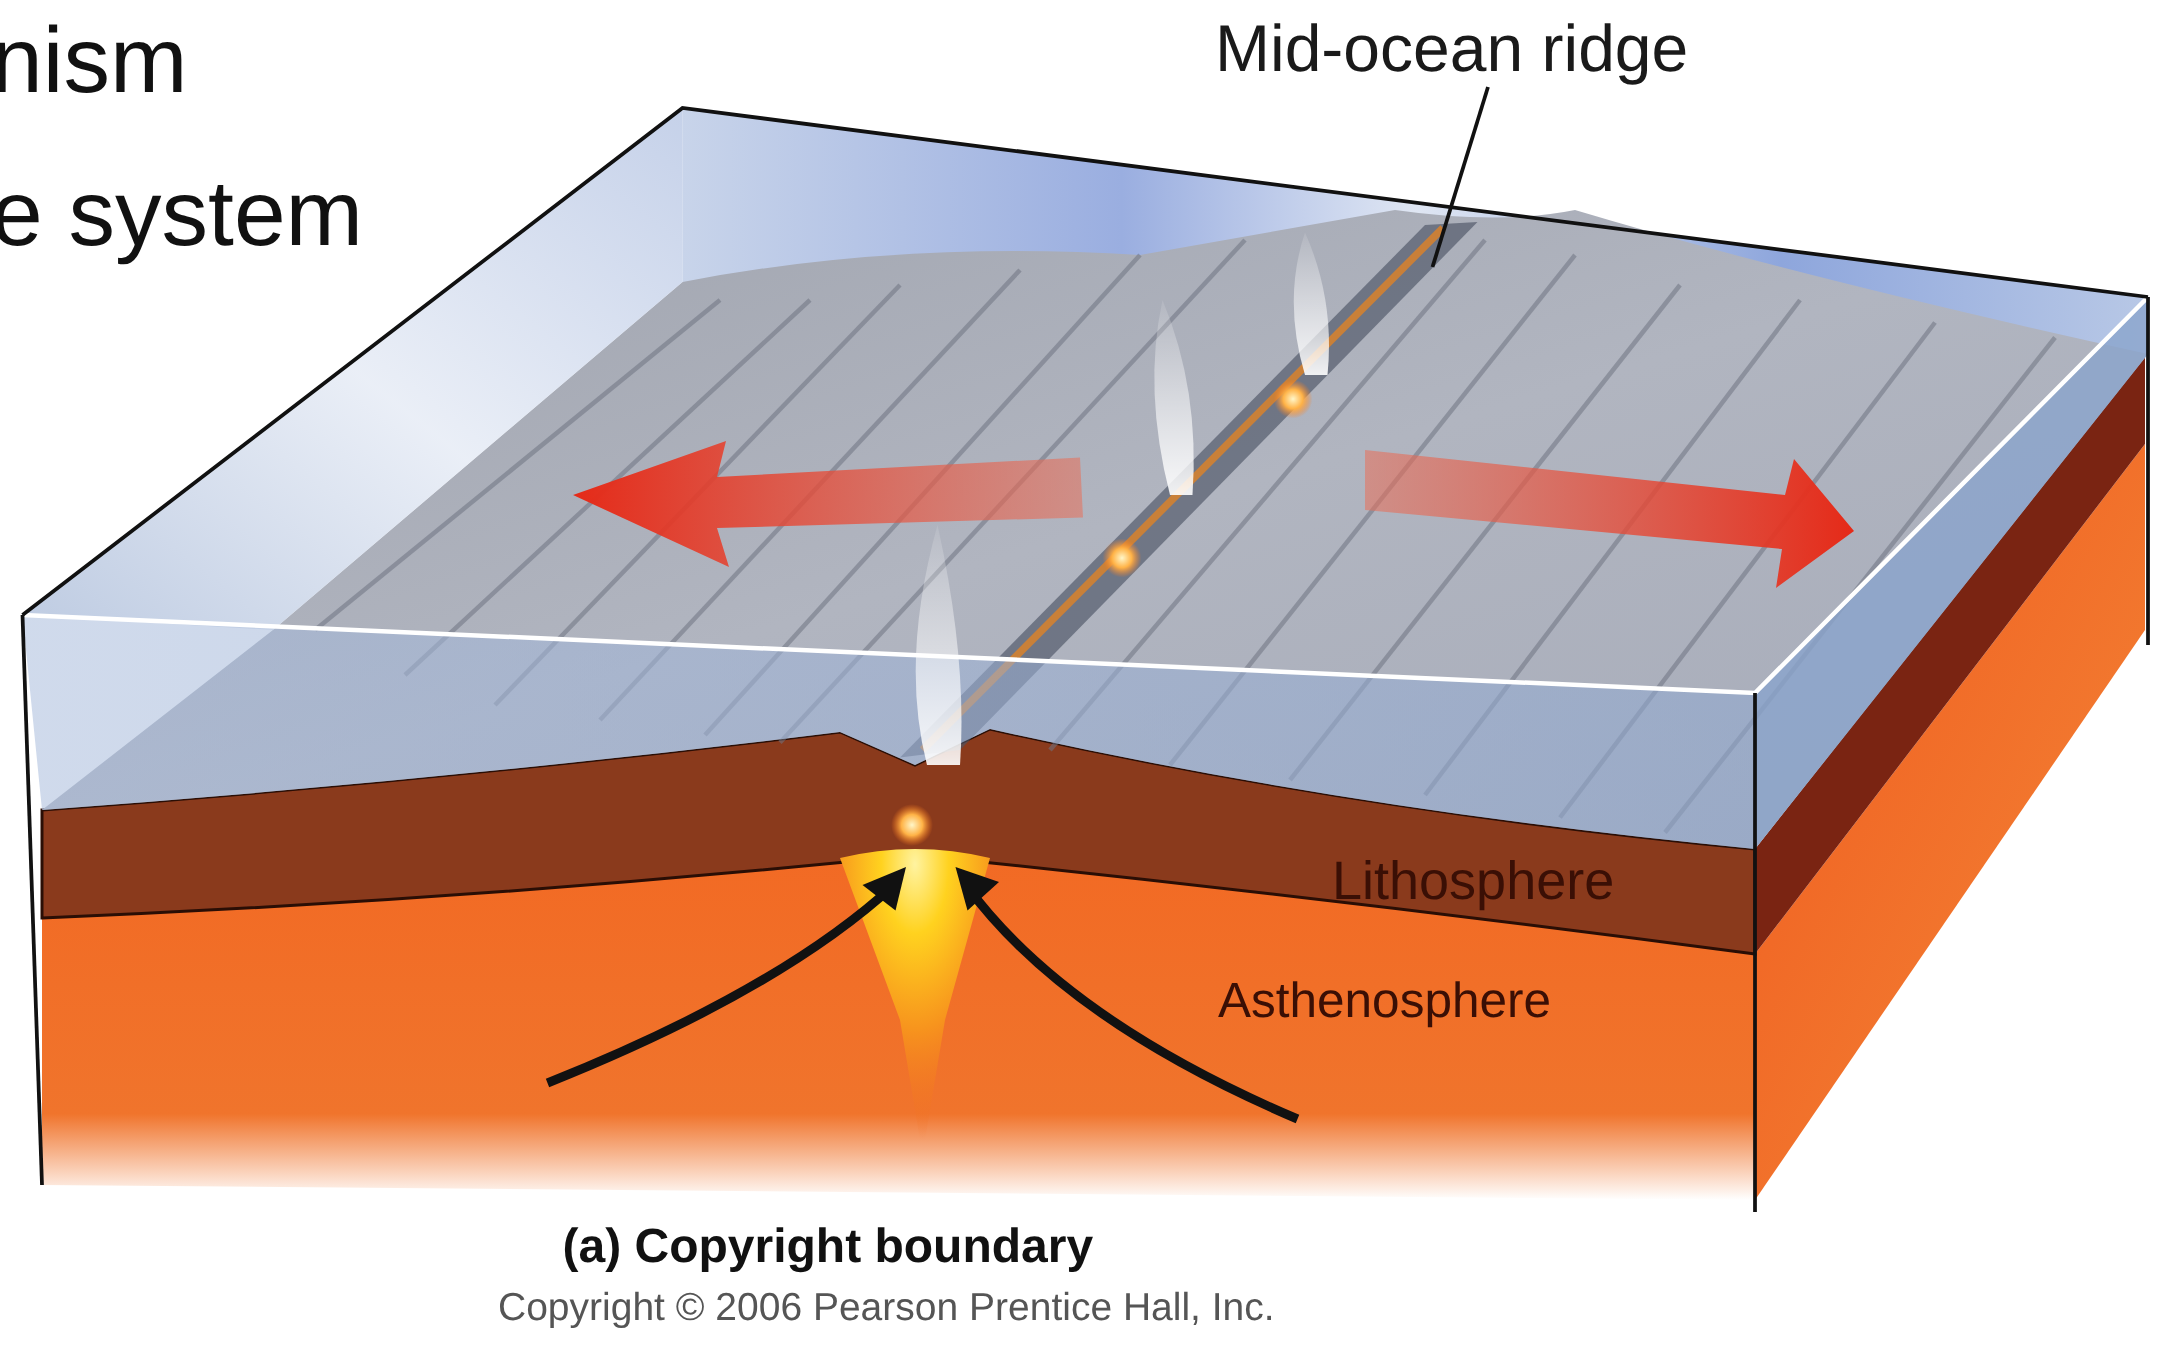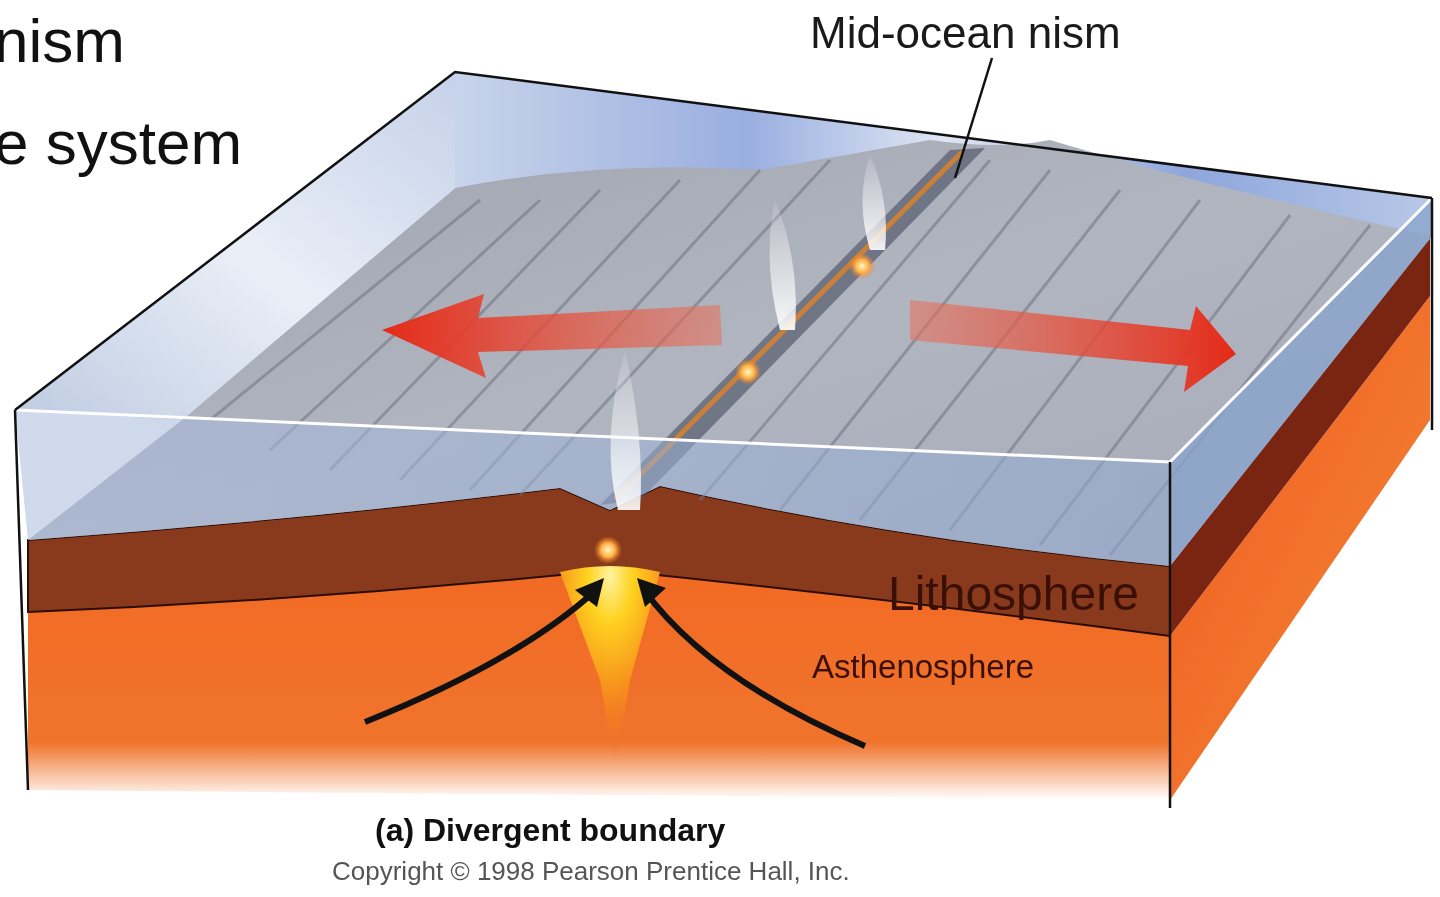--- a/index.html
+++ b/index.html
@@ -11,21 +11,21 @@
   .slide-title {
     position: absolute; left: -6px; color: #111111;
     font-family: "Liberation Sans", sans-serif; font-size: 62px; line-height: 1;
     white-space: nowrap;
   }
   #title-line-1 { top: 10px; }
   #title-line-2 { top: 112px; }
   svg#diagram { position: absolute; left: 0; top: 0; }
   .lbl { position: absolute; white-space: nowrap; font-family: "Liberation Sans", sans-serif; }
   #lbl-ridge { left: 810px; top: 8px; font-size: 44px; color: #1a1a1a; }
-  #lbl-litho { left: 888px; top: 566px; font-size: 48px; color: #3a0f05; }
+  #lbl-litho { left: 888px; top: 566px; font-size: 36px; color: #3a0f05; }
   #lbl-astheno { left: 812px; top: 648px; font-size: 33px; color: #3a0f05; }
   #caption { left: 375px; top: 812px; font-size: 32px; font-weight: bold; color: #111111; }
   #copyright { left: 332px; top: 856px; font-size: 26px; color: #555555; }
 </style>
 </head>
 <body>
 
 <div class="slide-title" id="title-line-1">nism</div>
 <div class="slide-title" id="title-line-2">e system</div>
 
@@ -150,17 +150,17 @@
   <path d="M992 58 L 955 178" stroke="#111111" stroke-width="2.5"></path>
 
   <g stroke="#111111" stroke-width="6" fill="none">
     <path d="M365 722 Q 520 660 596 590"></path>
     <path d="M865 746 Q 710 680 644 590"></path>
   </g>
   <path d="M604 578 L 575 590 L 597 607 Z" fill="#111111"></path>
   <path d="M637 578 L 645 607 L 666 588 Z" fill="#111111"></path>
 </svg>
 
-<div class="lbl" id="lbl-ridge">Mid-ocean nism</div>
+<div class="lbl" id="lbl-ridge">Mid-ocean ridge</div>
 <div class="lbl" id="lbl-litho">Lithosphere</div>
 <div class="lbl" id="lbl-astheno">Asthenosphere</div>
-<div class="lbl" id="caption">(a) Divergent boundary</div>
-<div class="lbl" id="copyright">Copyright © 1998 Pearson Prentice Hall, Inc.</div>
+<div class="lbl" id="caption">(a) Copyright boundary</div>
+<div class="lbl" id="copyright">Copyright © 2006 Pearson Prentice Hall, Inc.</div>
 
 </body></html>

